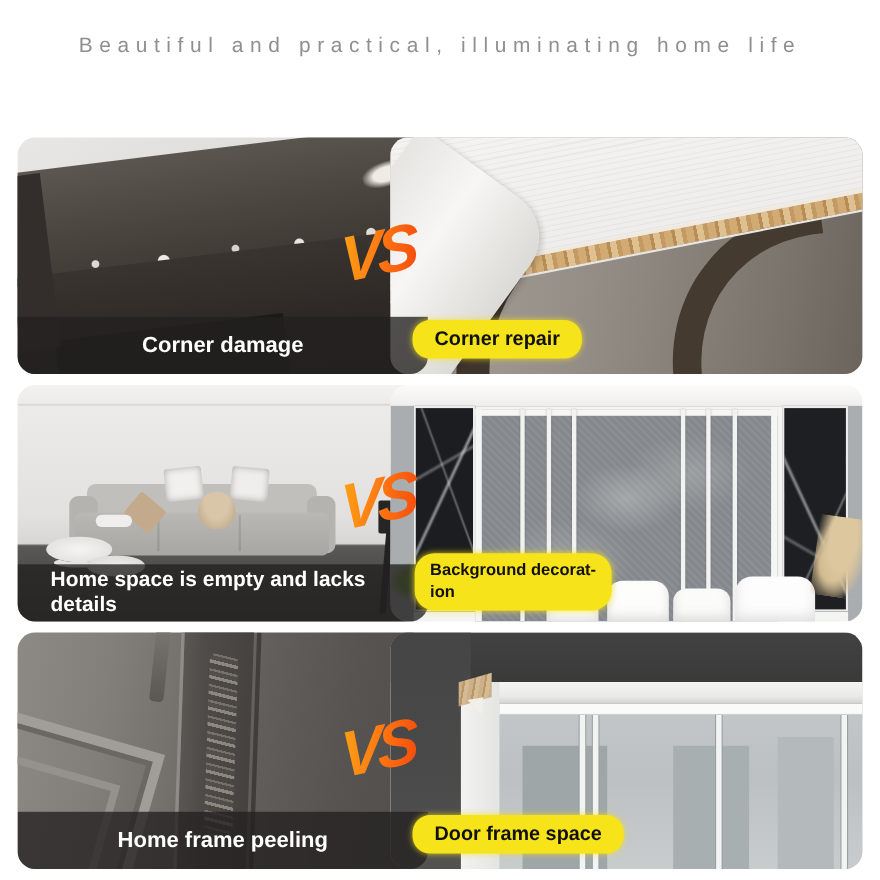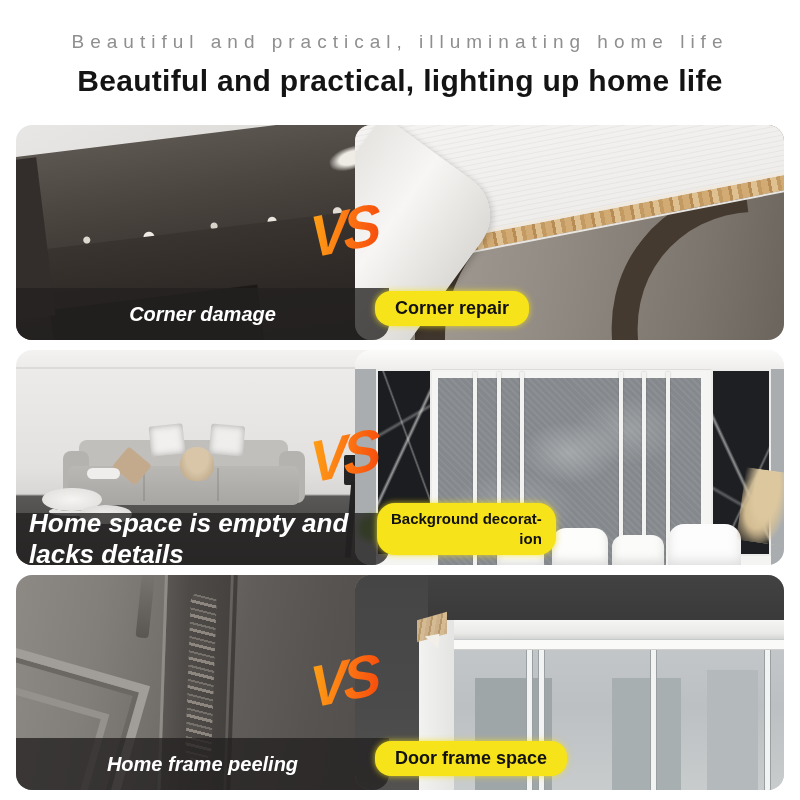--- a/index.html
+++ b/index.html
@@ -9,41 +9,41 @@
   
   .subtitle{position:absolute;top:31px;left:0;width:100%;text-align:center;
     font-size:19px;letter-spacing:6px;color:#8f8f8f;font-weight:400;}
   .title{position:absolute;top:64px;left:0;width:100%;text-align:center;
     font-size:30px;font-weight:700;color:#141414;letter-spacing:.3px;}
 
   
   .row{position:absolute;left:0;width:800px;height:215px;}
   .row1{top:125px}.row2{top:350px}.row3{top:575px}
   .photo{position:absolute;top:0;height:215px;border-radius:16px;overflow:hidden;margin:0;}
-  .photo.left{left:16px;width:373px;font-style:italic;}
+  .photo.left{left:16px;width:373px;}
   .photo.right{left:355px;width:429px;}
   .shape{position:absolute;}
 
   .vs{position:absolute;left:278px;top:50%;width:130px;text-align:center;
     transform:translateY(-54%) rotate(-12deg) skewX(-8deg);
     font-size:58px;font-weight:700;font-style:italic;letter-spacing:-5px;
     color:#ff6a00;background:linear-gradient(100deg,#fdb515 12%,#fd7e14 48%,#f43b0a 88%);
     -webkit-background-clip:text;background-clip:text;-webkit-text-fill-color:transparent;
     z-index:9;user-select:none;}
 
   .caption{position:absolute;left:0;bottom:0;width:100%;height:52px;
     background:var(--overlay,rgba(35,32,32,.78));color:#fff;font-weight:700;
     display:flex;align-items:center;justify-content:center;font-size:20px;z-index:5;}
-  .caption.align-left{justify-content:flex-start;padding-left:13px;box-sizing:border-box;font-size:26px;}
+  .caption.align-left{justify-content:flex-start;padding-left:30px;box-sizing:border-box;font-size:19px;}
 
   .pill{position:absolute;left:20px;bottom:14px;background:var(--pill-yellow,#f7e319);
     color:#111;font-weight:700;font-size:18px;padding:7px 20px;border-radius:16px;
     z-index:6;box-shadow:0 0 6px rgba(247,227,25,.8);}
   .pill.twoline{left:22px;bottom:10px;font-size:15px;padding:6px 14px;border-radius:18px;
-    text-align:right;white-space:pre-line;line-height:1.35;min-width:128px;}
+    text-align:left;white-space:pre-line;line-height:1.35;min-width:128px;}
 
   
   .p1l{background:linear-gradient(150deg,#e9e7e5 0%,#dcdad7 45%,#cfccc9 100%);}
   .p1l-desktop{left:-8%;top:4%;width:118%;height:48%;transform:rotate(-7deg);
     background:linear-gradient(178deg,#5d5752 0%,#4b4540 55%,#3e3834 100%);}
   .p1l-chips{left:-4%;top:45%;width:104%;height:16px;transform:rotate(-7deg);
     background-image:
       radial-gradient(circle at 8% 50%,#ece8e1 0 4px,transparent 5px),
       radial-gradient(circle at 22% 30%,#ded9d0 0 3px,transparent 4px),
       radial-gradient(circle at 38% 60%,#f0ece5 0 5px,transparent 6px),
@@ -178,21 +178,20 @@
     background:repeating-linear-gradient(100deg,#cbb089 0 4px,#b89868 4px 6px,#d4bb94 6px 10px);}
   .p3r-peel-tri{left:16.5%;top:28%;width:0;height:0;border-left:11px solid transparent;
     border-right:4px solid transparent;border-top:15px solid #f2efe9;transform:rotate(-10deg);}
 </style>
 </head>
 <body>
 
 <div id="canvas">
 
   <div class="subtitle">Beautiful and practical, illuminating home life</div>
-  <div class="title">Beautiful and practical, lighting up home life</div>
 
   <section class="row row1">
     <figure class="photo left p1l">
       <div class="shape p1l-desktop"></div>
       <div class="shape p1l-chips"></div>
       <div class="shape p1l-chip-corner"></div>
       <div class="shape p1l-front"></div>
       <div class="shape p1l-shadow"></div>
       <div class="shape p1l-side"></div>
       <figcaption class="caption">Corner damage</figcaption>

